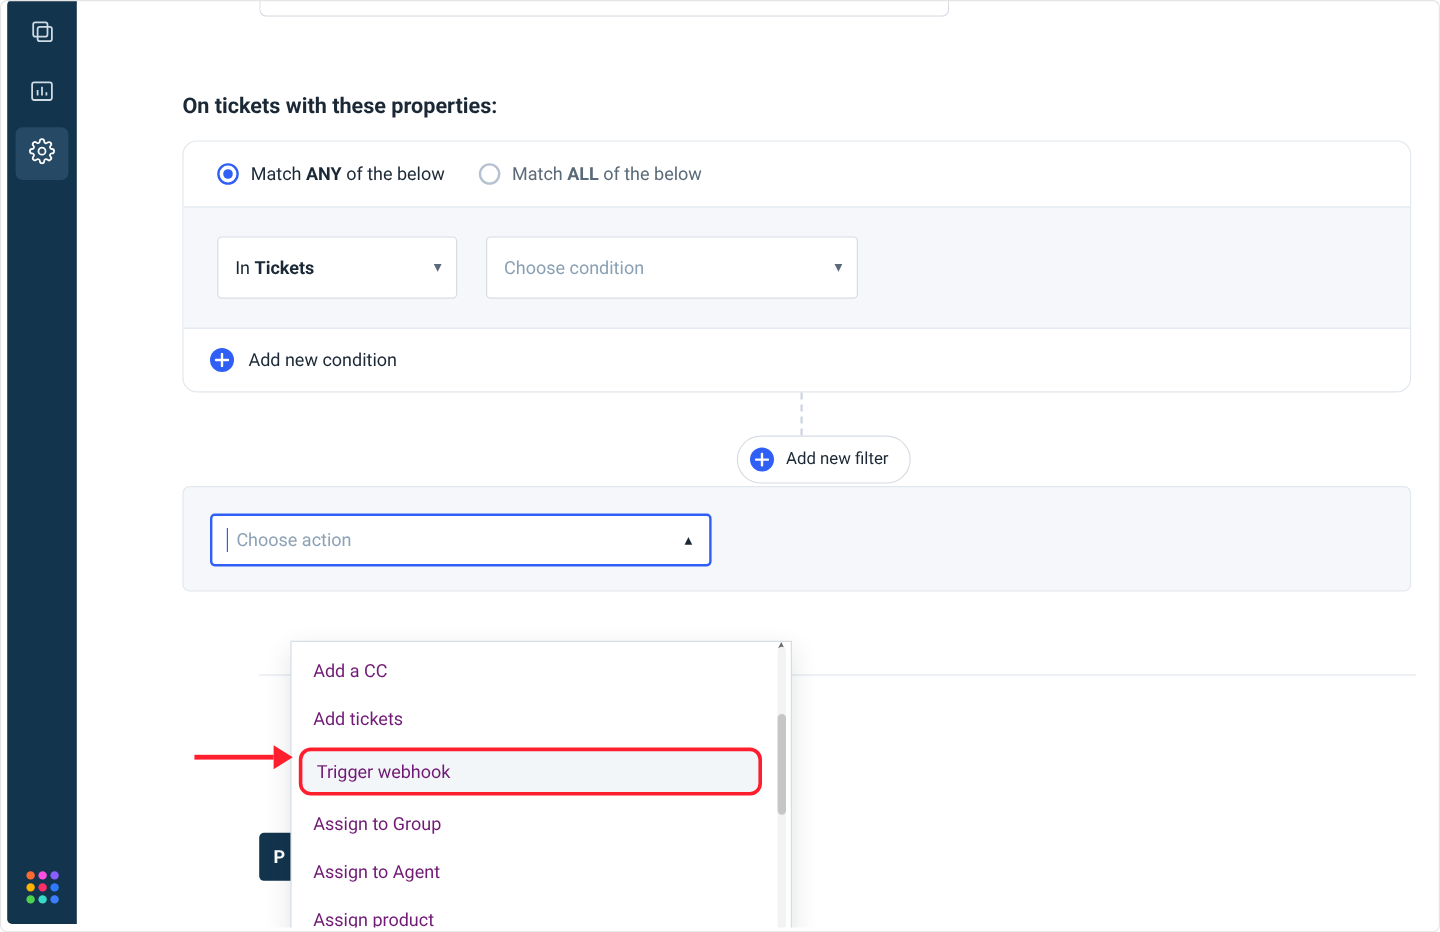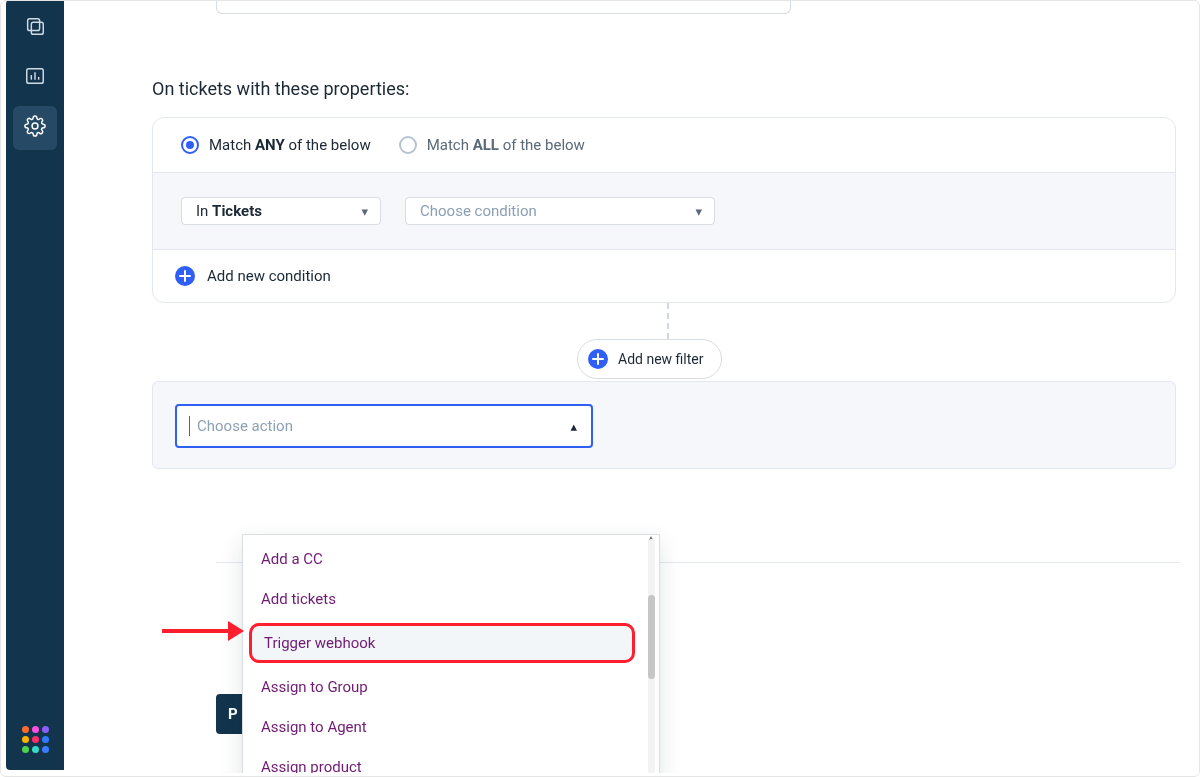--- a/index.html
+++ b/index.html
@@ -91,21 +91,21 @@
     width: 575px;
     height: 14px;
     border: 1px solid #d7dde3;
     border-top: none;
     border-radius: 0 0 6px 6px;
     background: #fff;
   }
 
   h2.section-title {
     font-size: 18px;
-    font-weight: 400;
+    font-weight: 700;
     color: #1b2836;
     margin-top: 78px;
     margin-bottom: 18px;
   }
 
   .panel {
     border: 1px solid #e2e8ee;
     border-radius: 12px;
     background: #ffffff;
     margin-right: 12px;
@@ -141,21 +141,21 @@
     border-top: 1px solid #e2e8ee;
     border-bottom: 1px solid #e2e8ee;
     padding: 24px 28px;
     display: flex;
     gap: 24px;
   }
   .select {
     background: #fff;
     border: 1px solid #d7dde3;
     border-radius: 4px;
-    height: 28px;
+    height: 52px;
     display: flex;
     align-items: center;
     padding: 0 14px;
     font-size: 15px;
     color: #1b2836;
     position: relative;
   }
   .select .chev {
     position: absolute; right: 12px; top: 50%; transform: translateY(-50%);
     color:#5a6a78; font-size: 13px;
@@ -186,21 +186,21 @@
   .connector-line {
     position:absolute;
     left: 515px;
     top: 0;
     height: 36px;
     border-left: 2px dashed #cfd8e1;
   }
   .filter-pill {
     position: absolute;
     top: 36px;
-    left: 425px;
+    left: 462px;
     background: #ffffff;
     border: 1px solid #d7dde3;
     border-radius: 22px;
     height: 40px;
     padding: 0 18px 0 10px;
     display: flex;
     align-items: center;
     gap: 10px;
     font-size: 14px;
     color: #1b2836;

